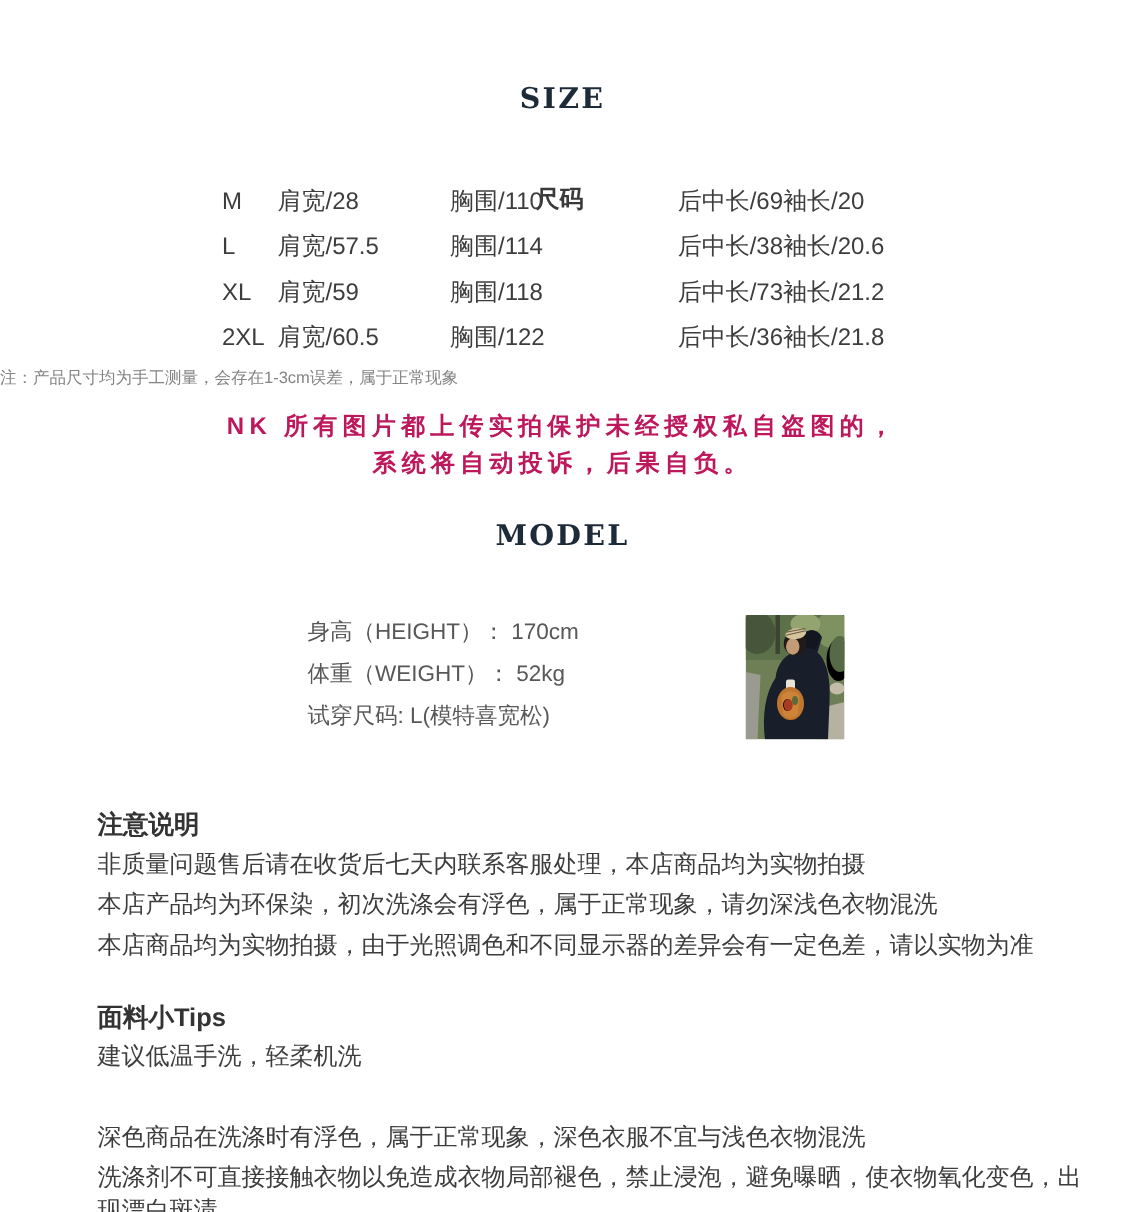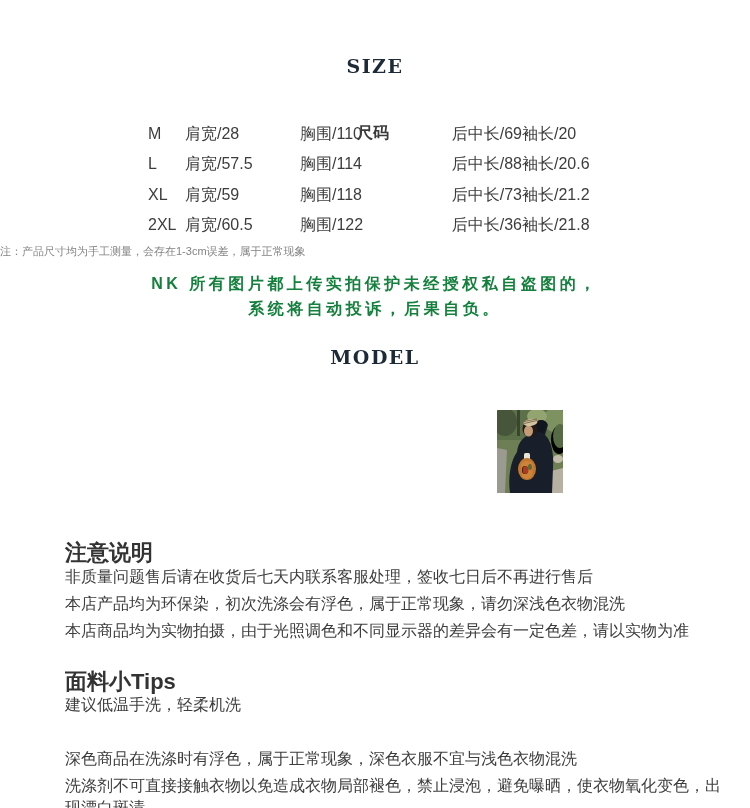--- a/index.html
+++ b/index.html
@@ -44,35 +44,35 @@
   .size-note {
     position: absolute; left: 0; top: 244px; width: 750px;
     text-align: left; font-size: 11px; color: #838383;
   }
   
   .warning {
     position: absolute; left: 0; width: 750px;
     text-align: center;
     font-size: 16px; font-weight: 700;
     letter-spacing: 3.5px;
-    color: #15803d;
+    color: #be185d;
   }
   .warning-1 { top: 274px; }
   .warning-2 { top: 299px; }
   
   .model-info { position: absolute; left: 205px; top: 412px; }
   .model-info .line { height: 28px; font-size: 15px; color: #585858; }
   .model-photo {
     position: absolute; left: 497px; top: 410px;
     width: 66px; height: 83px; overflow: hidden;
   }
   
   .section-heading {
     position: absolute; left: 65px;
-    font-size: 22px; font-weight: 700; color: #333333;
+    font-size: 17px; font-weight: 700; color: #333333;
   }
   .body-line {
     position: absolute; left: 65px;
     font-size: 16px; color: #3d3d3d;
     width: 660px; line-height: 22px;
   }
 </style>
 </head>
 <body>
 
@@ -86,21 +86,21 @@
       <span class="cell-size">M</span>
       <span class="cell-shoulder">肩宽/28</span>
       <span class="cell-chest">胸围/110</span>
       <span class="cell-back">后中长/69</span>
       <span class="cell-sleeve">袖长/20</span>
     </div>
     <div class="size-row">
       <span class="cell-size">L</span>
       <span class="cell-shoulder">肩宽/57.5</span>
       <span class="cell-chest">胸围/114</span>
-      <span class="cell-back">后中长/88</span>
+      <span class="cell-back">后中长/38</span>
       <span class="cell-sleeve">袖长/20.6</span>
     </div>
     <div class="size-row">
       <span class="cell-size">XL</span>
       <span class="cell-shoulder">肩宽/59</span>
       <span class="cell-chest">胸围/118</span>
       <span class="cell-back">后中长/73</span>
       <span class="cell-sleeve">袖长/21.2</span>
     </div>
     <div class="size-row">
@@ -112,20 +112,25 @@
     </div>
   </div>
 
   <div class="size-note">注：产品尺寸均为手工测量，会存在1-3cm误差，属于正常现象</div>
 
   <div class="warning warning-1">NK 所有图片都上传实拍保护未经授权私自盗图的，</div>
   <div class="warning warning-2">系统将自动投诉，后果自负。</div>
 
   <div class="en-heading" style="top:346px">MODEL</div>
 
+  <div class="model-info">
+    <div class="line">身高（HEIGHT）： 170cm</div>
+    <div class="line">体重（WEIGHT）： 52kg</div>
+    <div class="line">试穿尺码: L(模特喜宽松)</div>
+  </div>
 
   <div class="model-photo">
     <svg width="66" height="83" viewBox="0 0 66 83" xmlns="http://www.w3.org/2000/svg">
 
       <rect x="0" y="0" width="66" height="83" fill="#6e7f55"></rect>
       <rect x="0" y="0" width="66" height="30" fill="#5c7049"></rect>
       <ellipse cx="8" cy="12" rx="12" ry="14" fill="#47563a"></ellipse>
       <ellipse cx="58" cy="10" rx="12" ry="12" fill="#7e9160"></ellipse>
       <ellipse cx="40" cy="6" rx="10" ry="7" fill="#93a470"></ellipse>
       <ellipse cx="62" cy="30" rx="8" ry="14" fill="#55684а"></ellipse>
@@ -147,21 +152,21 @@
       <rect x="27" y="43" width="6" height="9" rx="1.5" fill="#e9e4d8"></rect>
       <ellipse cx="30" cy="59" rx="9" ry="11" fill="#c0762f"></ellipse>
       <path d="M24,54 C26,50 34,50 36,54 L35,66 C31,70 27,69 25,66 Z" fill="#cd8438"></path>
       <ellipse cx="28" cy="60" rx="3" ry="4" fill="#ад3b22"></ellipse>
       <ellipse cx="28.5" cy="60" rx="3" ry="4" fill="#a83b22"></ellipse>
       <ellipse cx="33" cy="57" rx="2" ry="3" fill="#5c6b36"></ellipse>
     </svg>
   </div>
 
   <div class="section-heading" style="top:538px">注意说明</div>
-  <div class="body-line" style="top:566px">非质量问题售后请在收货后七天内联系客服处理，签收七日后不再进行售后</div>
+  <div class="body-line" style="top:566px">非质量问题售后请在收货后七天内联系客服处理，本店商品均为实物拍摄</div>
   <div class="body-line" style="top:593px">本店产品均为环保染，初次洗涤会有浮色，属于正常现象，请勿深浅色衣物混洗</div>
   <div class="body-line" style="top:620px">本店商品均为实物拍摄，由于光照调色和不同显示器的差异会有一定色差，请以实物为准</div>
 
   <div class="section-heading" style="top:667px">面料小Tips</div>
   <div class="body-line" style="top:694px">建议低温手洗，轻柔机洗</div>
   <div class="body-line" style="top:748px">深色商品在洗涤时有浮色，属于正常现象，深色衣服不宜与浅色衣物混洗</div>
   <div class="body-line" style="top:775px">洗涤剂不可直接接触衣物以免造成衣物局部褪色，禁止浸泡，避免曝晒，使衣物氧化变色，出现漂白斑渍</div>
 
 </div>
 

